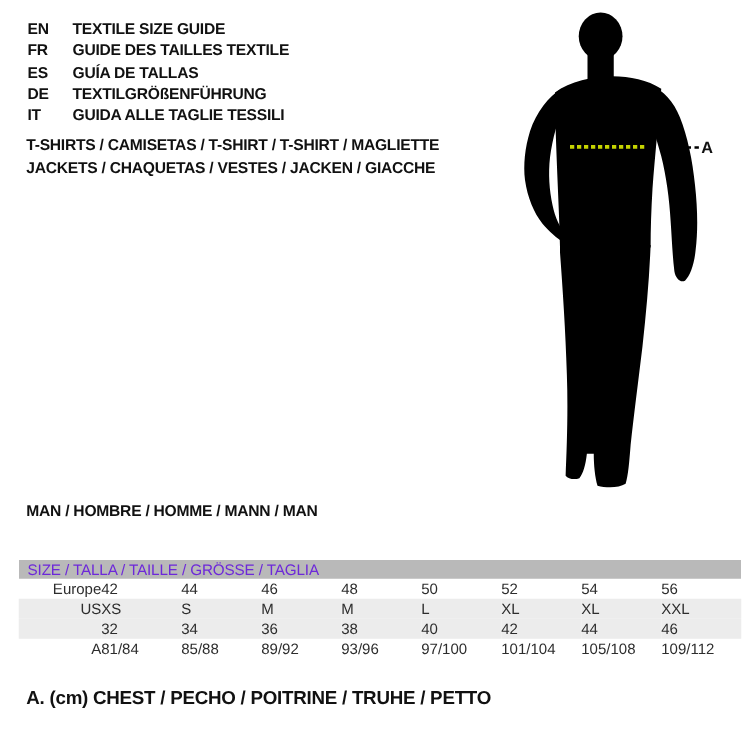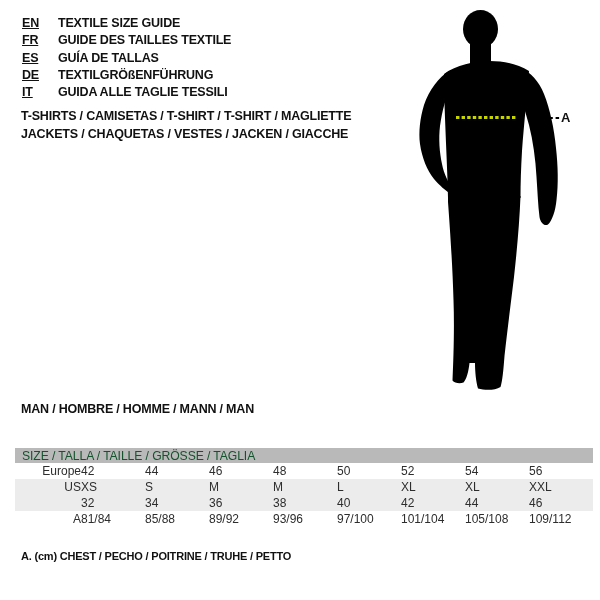--- a/index.html
+++ b/index.html
@@ -10,42 +10,42 @@
     --silhouette:#000000;
   }
   *{margin:0;padding:0;box-sizing:border-box;}
   html,body{width:600px;height:600px;background:#fff;}
   body{font-family:"Liberation Sans", sans-serif;color:#111;}
   .canvas{position:relative;width:600px;height:600px;background:#fff;overflow:hidden;}
 
   
   .lang-list{position:absolute;left:22px;top:15px;font-weight:bold;font-size:12.5px;line-height:17.3px;letter-spacing:-0.2px;}
   .lang-row{display:flex;}
-  .lang-code{width:36px;flex:0 0 36px;text-decoration:underline;}
+  .lang-code{width:36px;flex:0 0 36px;}
 
   
   .category-block{position:absolute;left:21px;top:108px;font-weight:bold;font-size:12.5px;line-height:17.6px;letter-spacing:-0.2px;white-space:nowrap;}
 
   
   .figure-wrap{position:absolute;left:408px;top:6px;width:160px;height:390px;}
   .figure-wrap svg{display:block;width:160px;height:390px;}
   .measure-label{position:absolute;left:561px;top:110px;font-size:13px;font-weight:700;}
 
   
   .section-title{position:absolute;left:21px;top:402px;font-weight:bold;font-size:12.5px;letter-spacing:-0.2px;white-space:nowrap;}
 
   
   .size-table{position:absolute;left:15px;top:448px;width:578px;border-collapse:collapse;table-layout:fixed;font-size:12px;color:#2d2d2d;}
-  .size-table th{background:var(--header-bg);font-weight:normal;text-align:left;height:15px;padding:0 0 0 7px;font-size:12.2px;color:#14532d;letter-spacing:-0.1px;white-space:nowrap;overflow:hidden;}
+  .size-table th{background:var(--header-bg);font-weight:normal;text-align:left;height:15px;padding:0 0 0 7px;font-size:12.2px;color:#6d28d9;letter-spacing:-0.1px;white-space:nowrap;overflow:hidden;}
   .size-table td{height:16px;padding:0;vertical-align:middle;white-space:nowrap;}
   .size-table td.row-label{text-align:right;padding-left:7px;}
   .size-table tr.shaded{background:var(--shaded-bg);}
 
   
-  .footnote{position:absolute;left:21px;top:550px;font-weight:bold;font-size:11px;letter-spacing:-0.2px;white-space:nowrap;text-align:right;}
+  .footnote{position:absolute;left:21px;top:550px;font-weight:bold;font-size:15px;letter-spacing:-0.2px;white-space:nowrap;text-align:right;}
 </style>
 </head>
 <body>
 
 <div class="canvas">
 
   <div class="lang-list">
       <div class="lang-row">
         <span class="lang-code">EN</span>
         <span class="lang-label">TEXTILE SIZE GUIDE</span>

